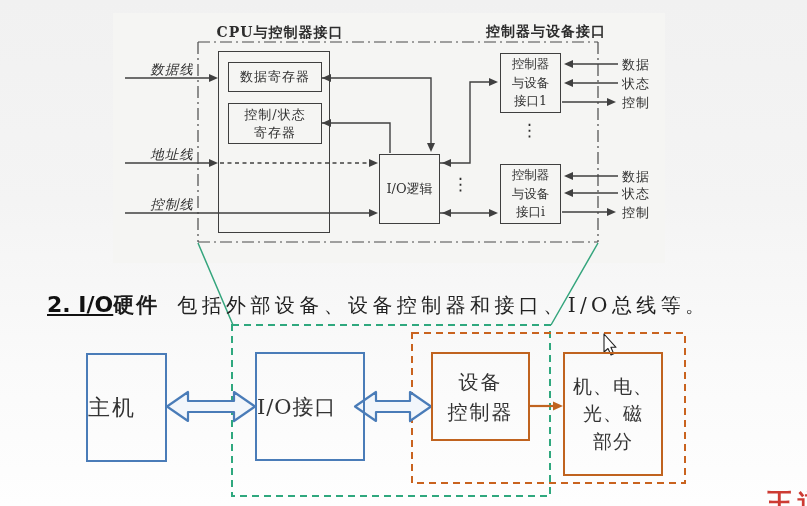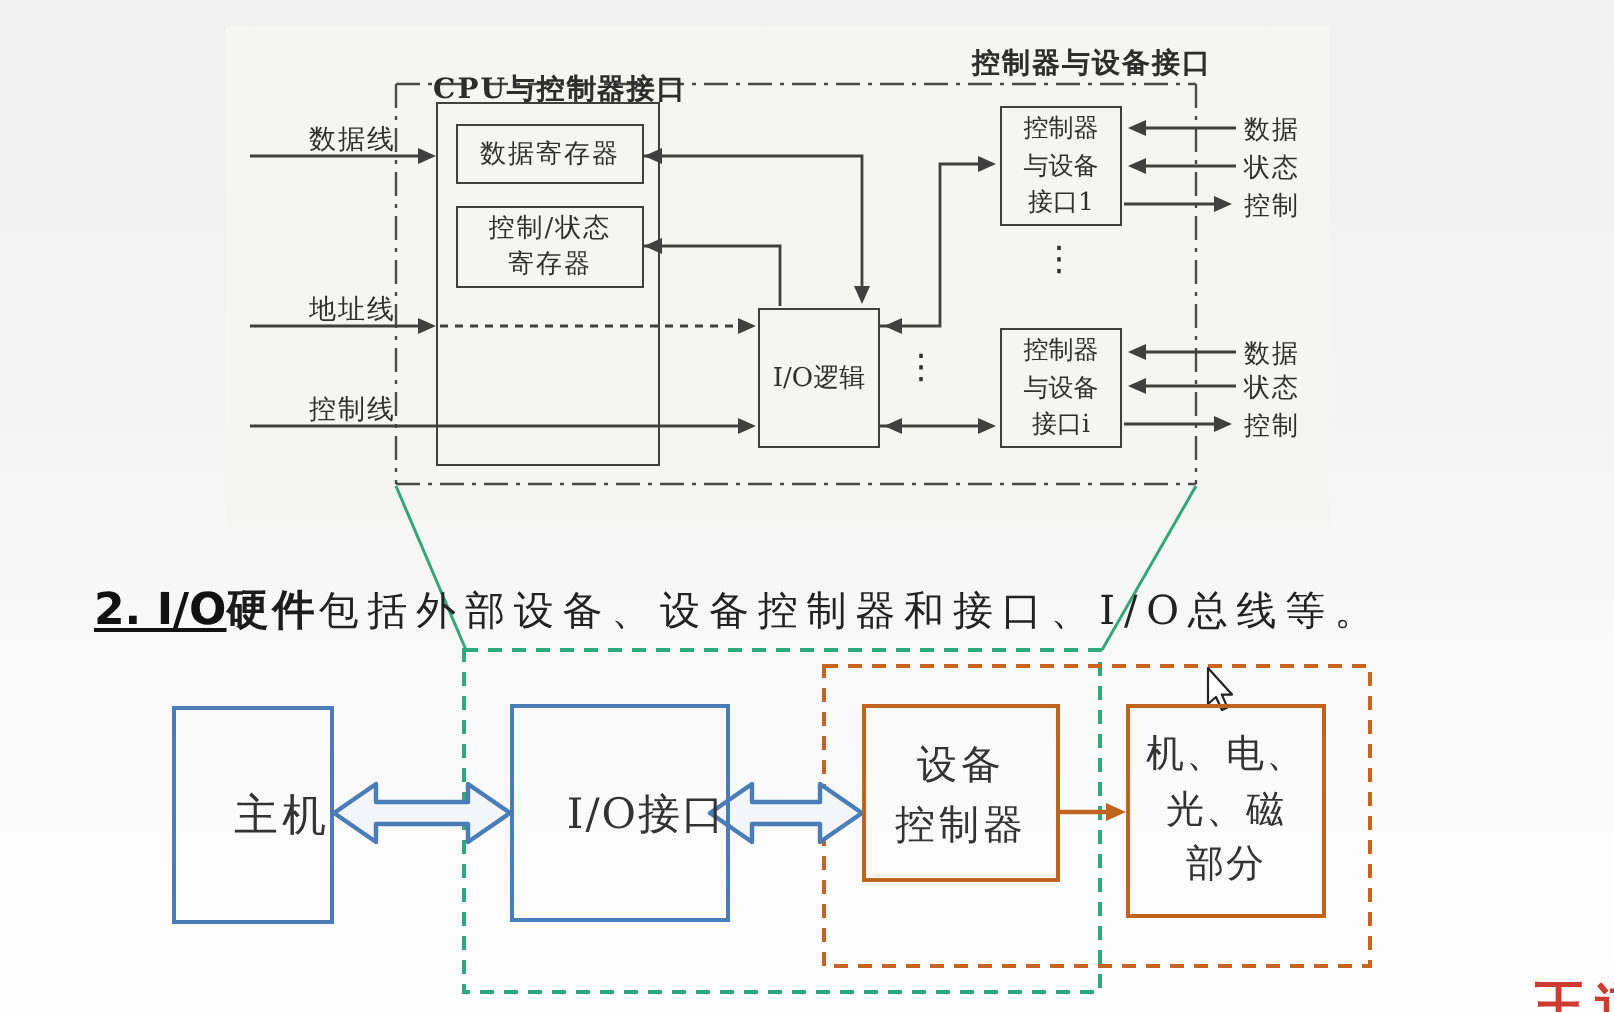--- a/index.html
+++ b/index.html
@@ -7,31 +7,31 @@
     position:relative;width:807px;height:506px;overflow:hidden;
     background:linear-gradient(180deg,#f1f1f1 0%,#f4f4f4 40%,#fafafa 72%,#fefefe 100%);
     font-family:"DejaVu Serif","Liberation Serif",serif;color:#333;
   }
   .stage *{box-sizing:border-box;}
   svg.lines{position:absolute;left:0;top:0;z-index:1;}
   .txt{position:absolute;z-index:2;white-space:nowrap;}
   .schembox{position:absolute;z-index:2;border:1.5px solid #3f3f3f;background:transparent;
     display:flex;flex-direction:column;align-items:center;justify-content:center;text-align:center;color:#303030;}
   .bluebox{position:absolute;z-index:2;border:2px solid #4a7cb8;background:transparent;
-    display:flex;flex-direction:column;align-items:flex-end;justify-content:center;text-align:center;color:#333;}
+    display:flex;flex-direction:column;align-items:flex-start;justify-content:center;text-align:center;color:#333;}
   .orangebox{position:absolute;z-index:2;border:2px solid #c0631f;background:transparent;
     display:flex;flex-direction:column;align-items:center;justify-content:center;text-align:center;color:#333;}
   .figtitle{font-weight:bold;font-size:14px;color:#2d2d2d;text-align:center;letter-spacing:1px;}
-  .buslbl{font-size:13.5px;color:#2f2f2f;text-align:right;letter-spacing:1px;}
+  .buslbl{font-size:13.5px;color:#2f2f2f;text-align:center;letter-spacing:1px;font-style:italic;}
   .devlbl{font-size:13px;color:#2f2f2f;letter-spacing:1px;}
   .dots{font-size:17px;color:#2f2f2f;line-height:1;}
   .heading{display:flex;align-items:baseline;}
   .heading .lead{font-family:"DejaVu Sans","Liberation Sans",sans-serif;font-weight:bold;font-size:22px;color:#111;text-decoration:underline;}
   .heading .term{font-size:21px;font-weight:700;color:#1c1c1c;margin-left:0;letter-spacing:2px;}
-  .heading .rest{font-size:20px;color:#222;letter-spacing:4.4px;}
+  .heading .rest{font-size:20px;color:#222;margin-left:18px;letter-spacing:4.4px;}
   .extlbl{font-size:20px;letter-spacing:3px;color:#c0622b;}
   .watermark{font-family:"DejaVu Sans","Liberation Sans",sans-serif;font-weight:bold;font-size:27px;color:#cd3b33;letter-spacing:4px;}
 </style>
 </head>
 <body>
 
 <div class="stage">
 
   <svg class="lines" width="807" height="506" viewBox="0 0 807 506">
 
@@ -114,21 +114,21 @@
     <g>
       <path d="M530 406 H554" stroke="#c0631f" stroke-width="2.2" fill="none"></path>
       <polygon points="563,406 553,401.5 553,410.5" fill="#c0631f"></polygon>
     </g>
 
     <g>
       <polygon points="604,334 604,352 608,348.5 611,355 613.7,353.7 610.9,347.3 616,347.3" fill="#ffffff" stroke="#222" stroke-width="1.1" stroke-linejoin="round"></polygon>
     </g>
   </svg>
 
-  <div class="txt figtitle" style="left:210px;top:24px;width:140px;margin-top:12px;">CPU与控制器接口</div>
+  <div class="txt figtitle" style="left:210px;top:24px;width:140px;">CPU与控制器接口</div>
   <div class="txt figtitle" style="left:466px;top:23px;width:140px;text-align:right;">控制器与设备接口</div>
 
   <div class="txt buslbl" style="left:146px;top:61px;width:52px;">数据线</div>
   <div class="txt buslbl" style="left:146px;top:146px;width:52px;">地址线</div>
   <div class="txt buslbl" style="left:146px;top:196px;width:52px;">控制线</div>
 
   <div class="schembox" style="left:218px;top:51px;width:112px;height:182px;"></div>
 
   <div class="schembox" style="left:228px;top:62px;width:94px;height:30px;font-size:13px;letter-spacing:1px;align-items:center;">
     <div>数据寄存器</div>
@@ -178,21 +178,21 @@
 
   <div class="bluebox" style="left:255px;top:352px;width:110px;height:109px;font-size:21px;letter-spacing:1px;">
     <div>I/O接口</div>
   </div>
 
   <div class="orangebox" style="left:431px;top:352px;width:99px;height:89px;font-size:20px;line-height:1.5;letter-spacing:2px;">
     <div>设备</div>
     <div>控制器</div>
   </div>
 
-  <div class="orangebox" style="left:563px;top:352px;width:100px;height:107px;font-size:19px;line-height:1.45;letter-spacing:1px;">
+  <div class="orangebox" style="left:563px;top:352px;width:100px;height:124px;font-size:19px;line-height:1.45;letter-spacing:1px;">
     <div>机、电、</div>
     <div>光、磁</div>
     <div>部分</div>
   </div>
 
 
   <div class="txt watermark" style="left:766px;top:485px;">王道</div>
 
 </div>
 

